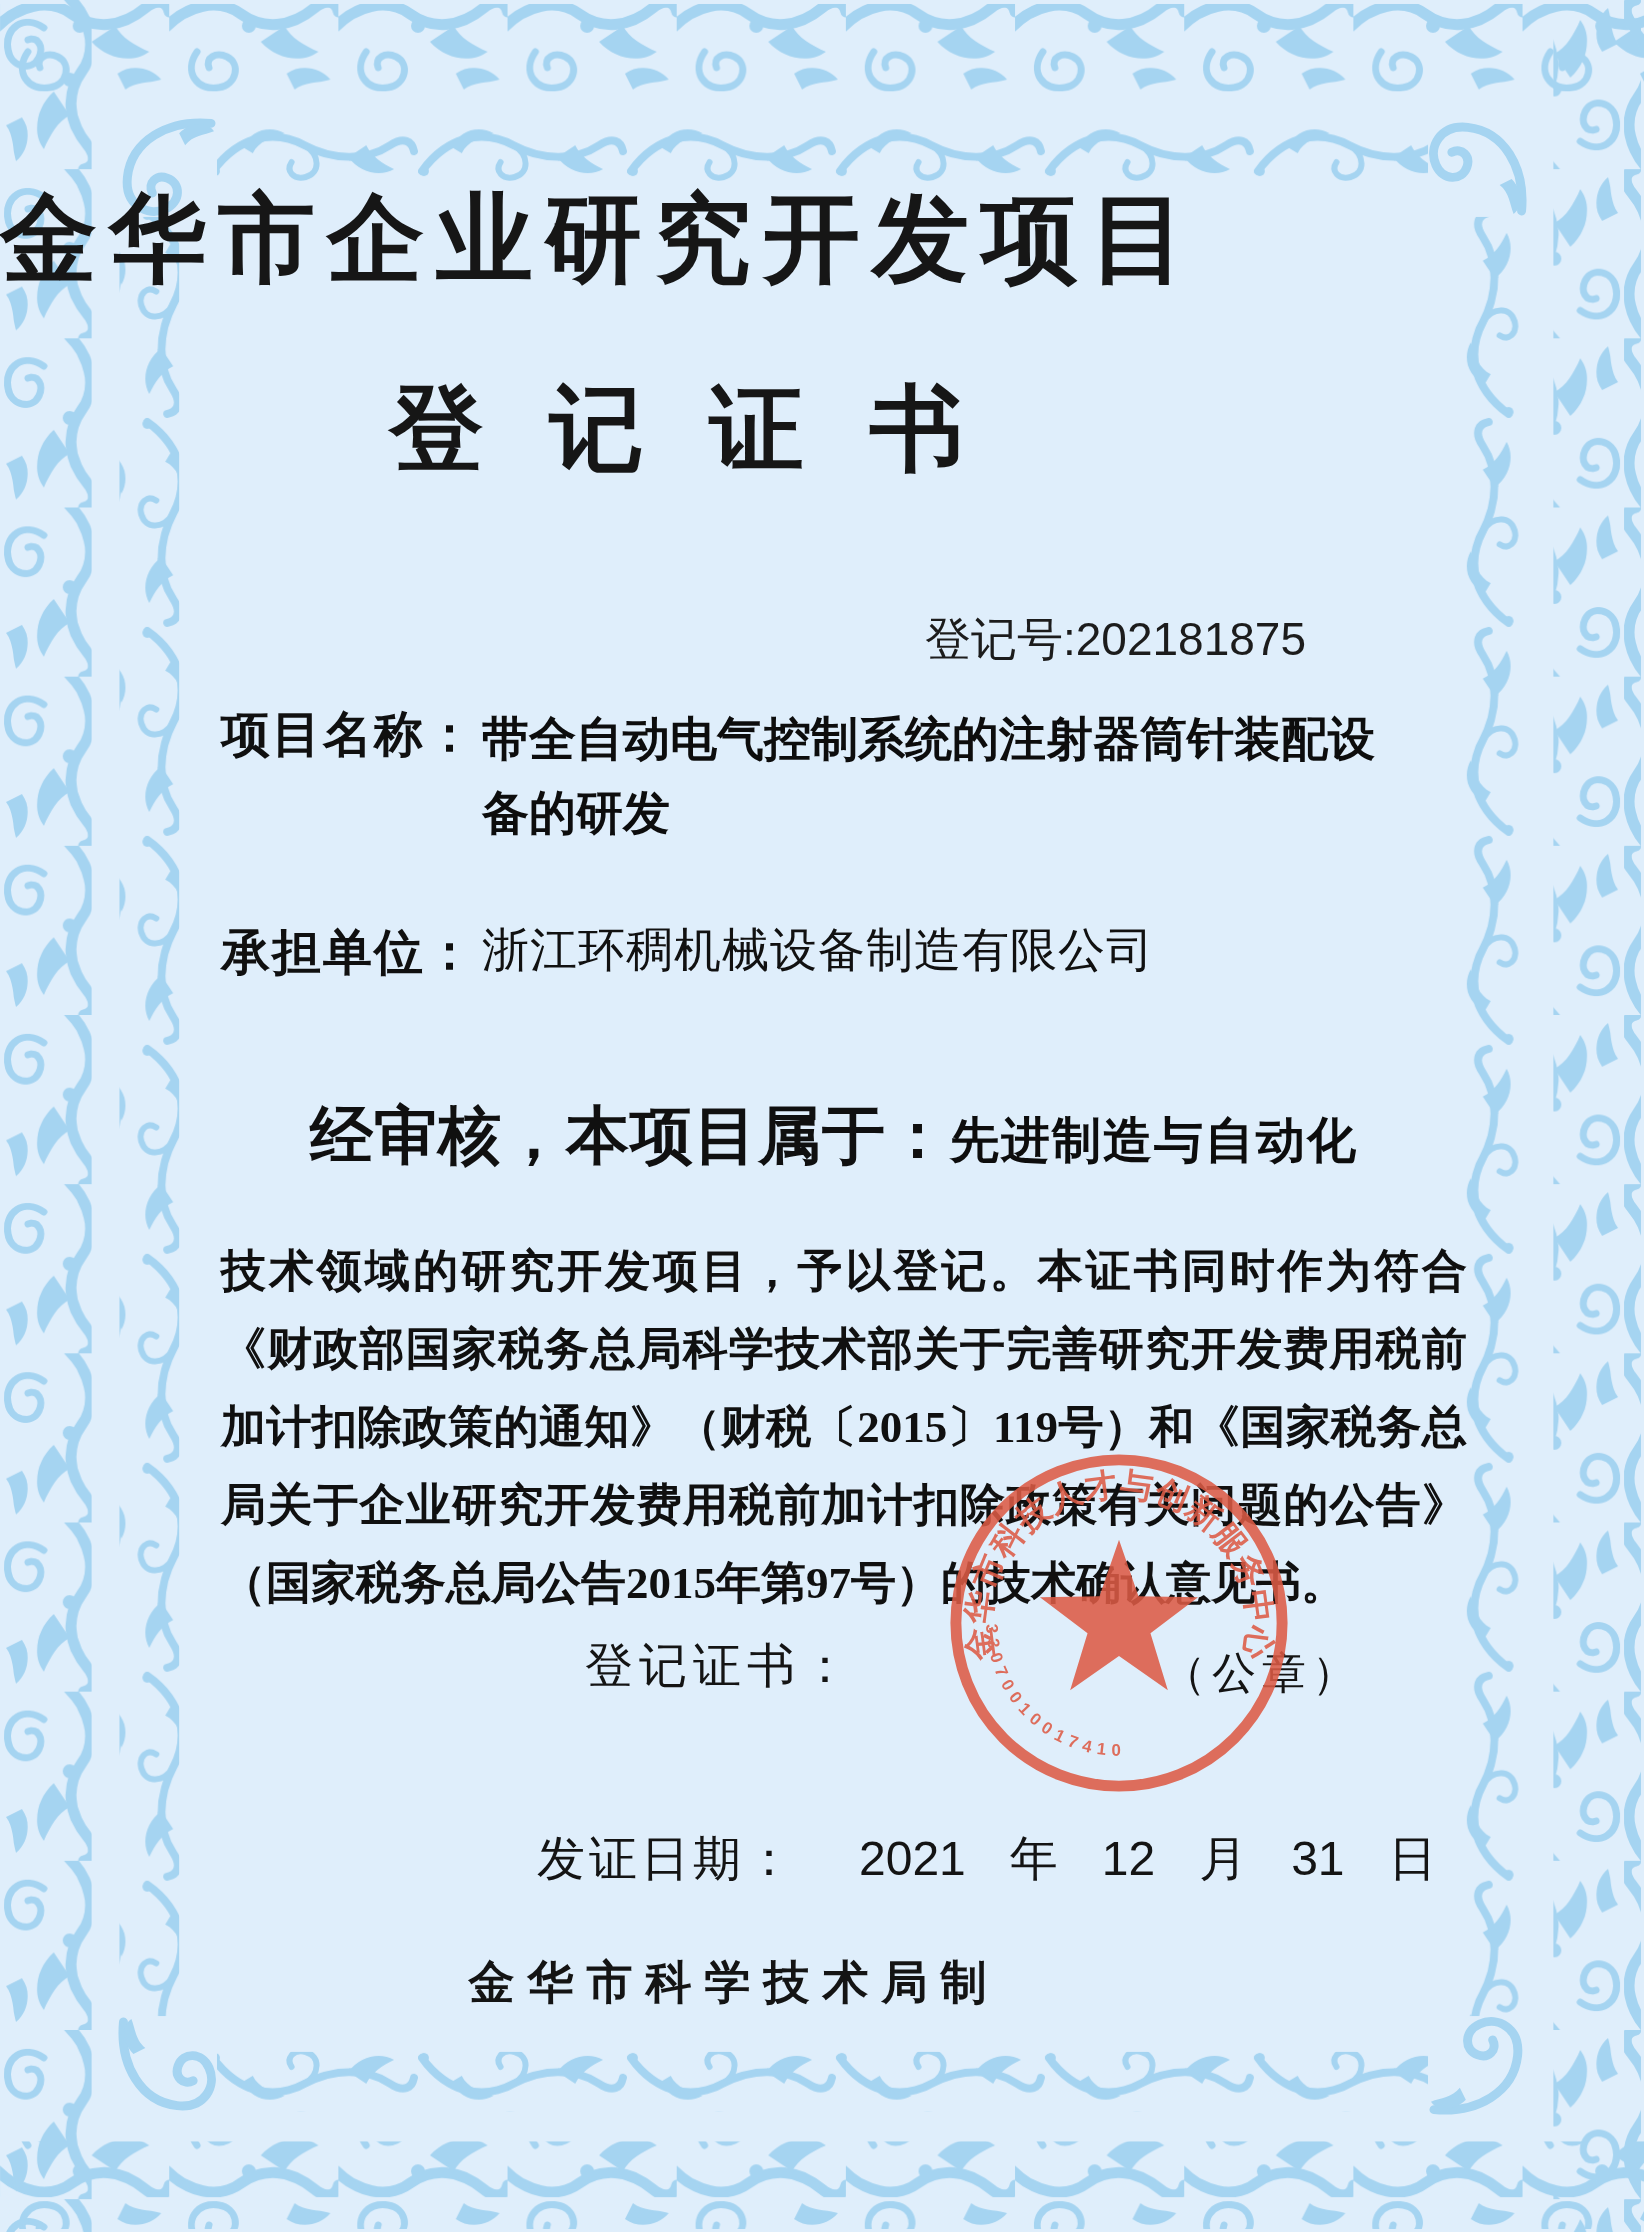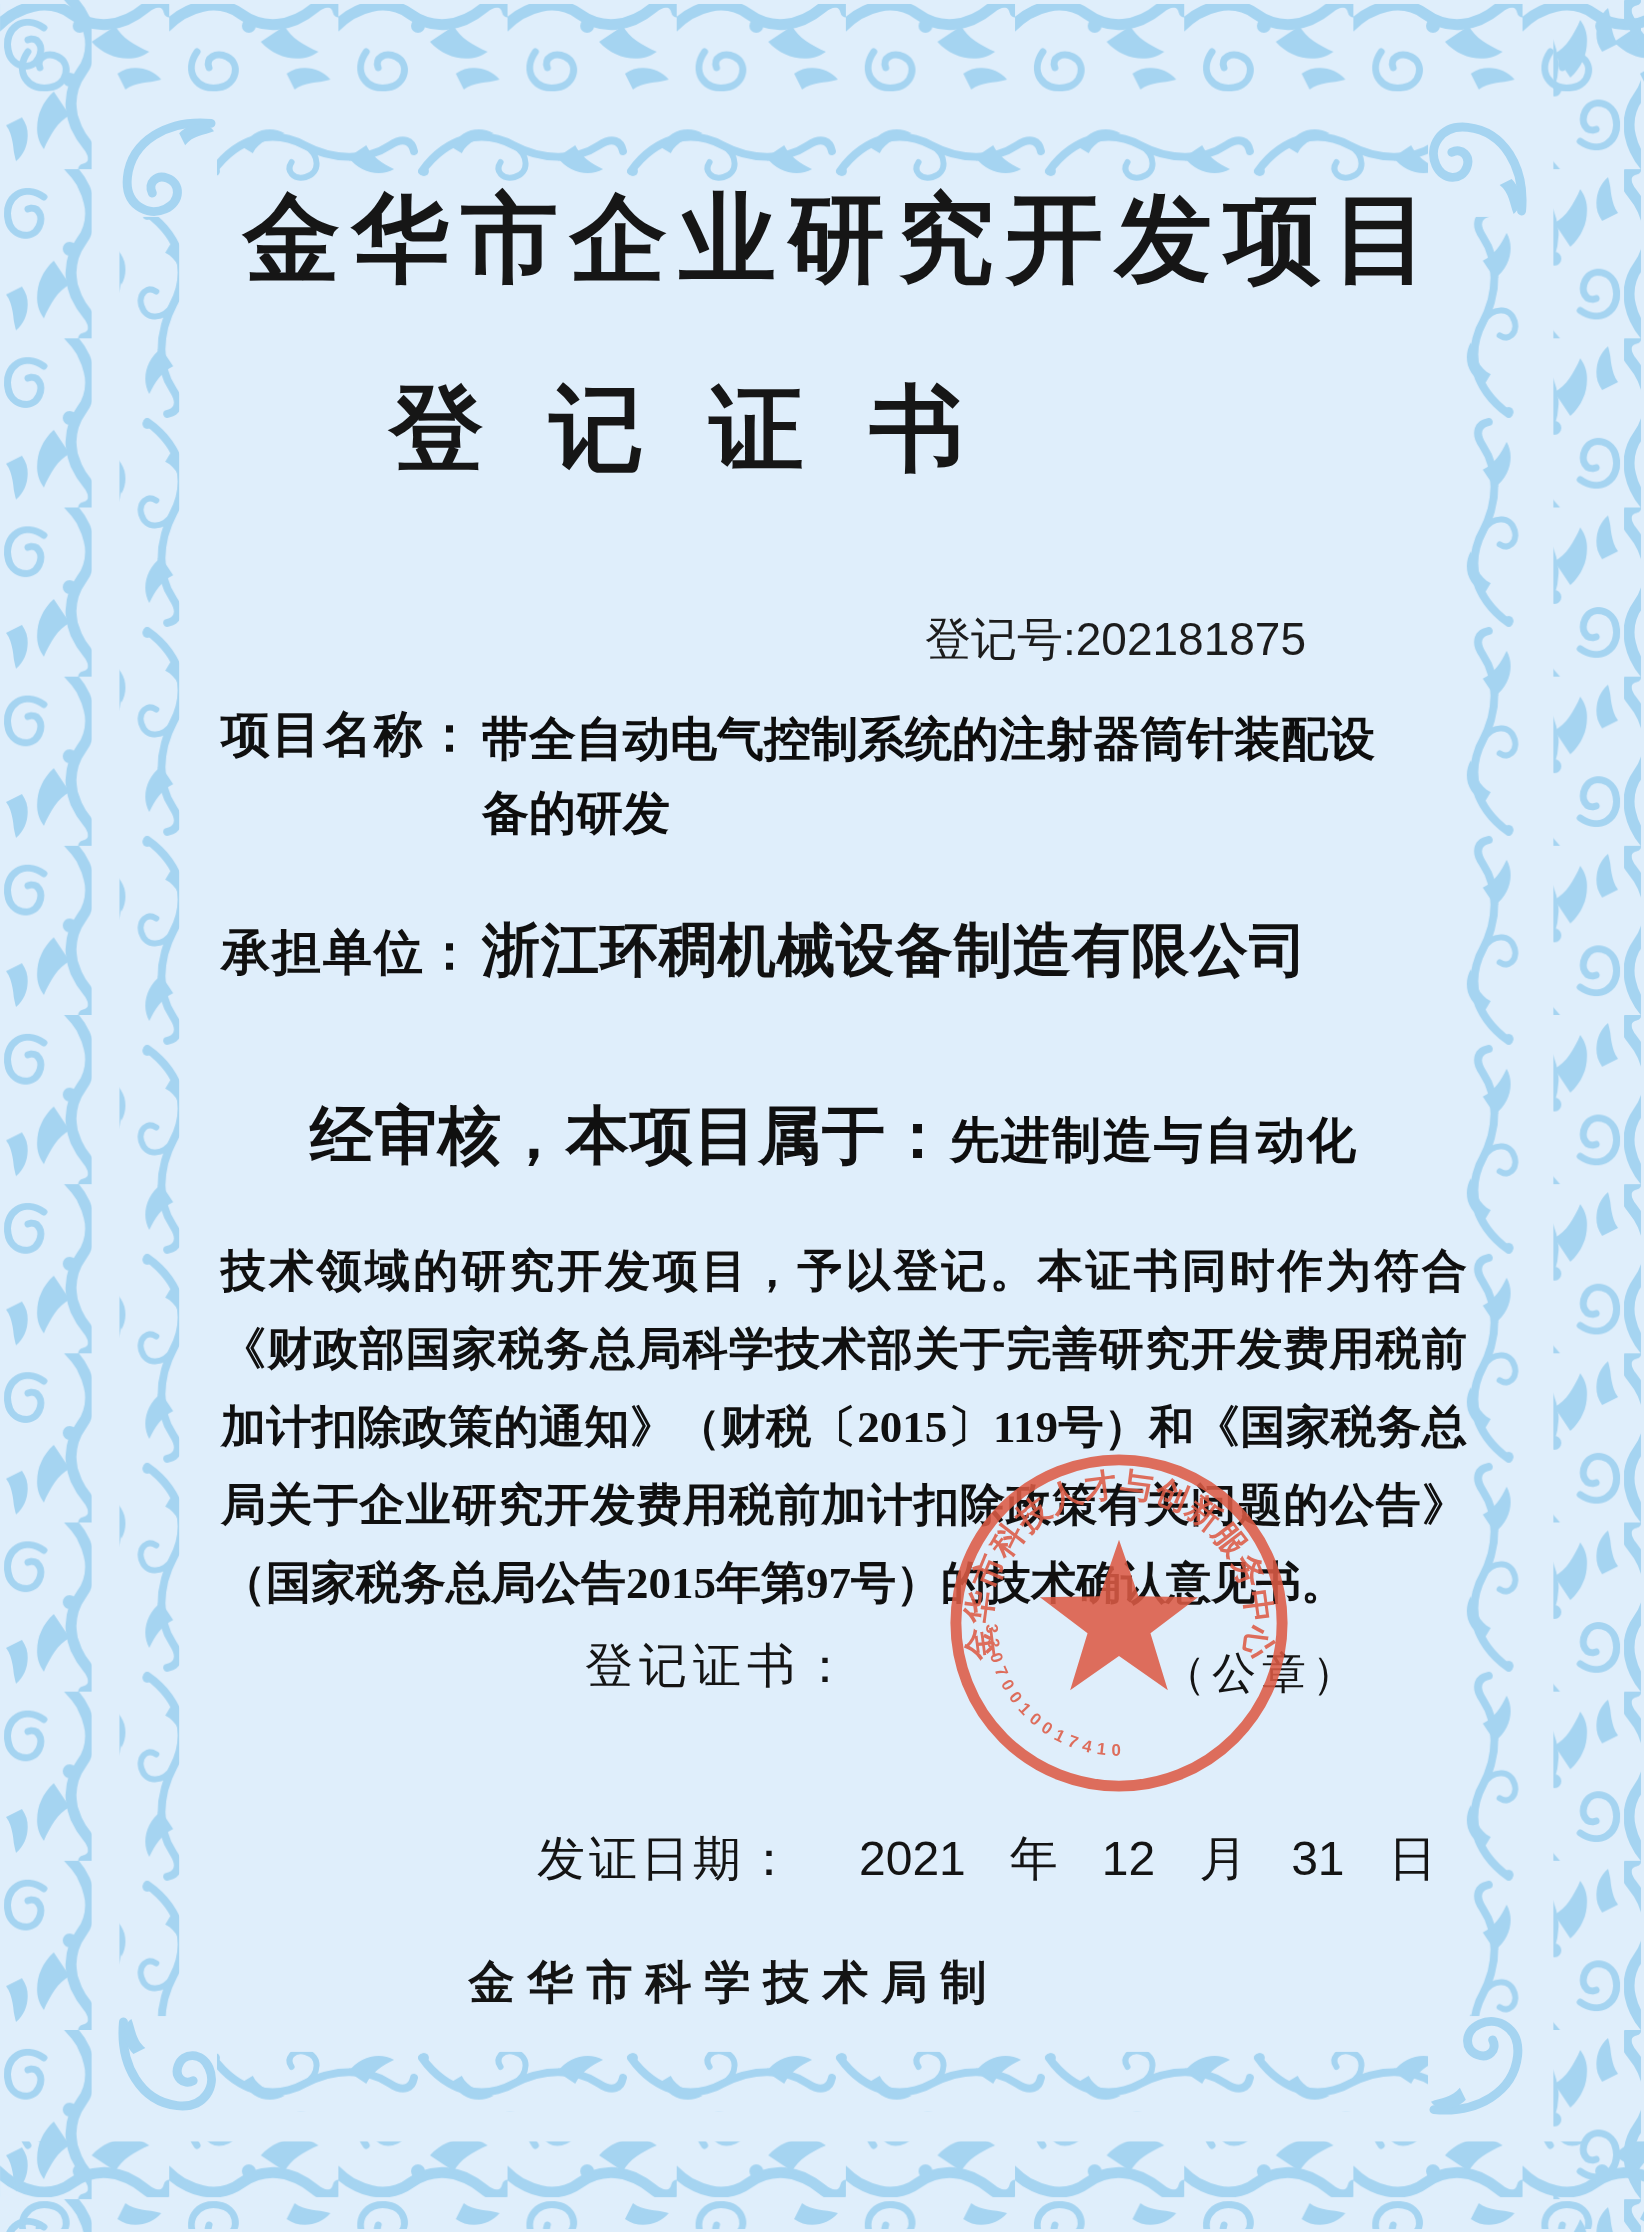--- a/index.html
+++ b/index.html
@@ -10,21 +10,21 @@
   }
   #certificate{
     position:relative;width:1645px;height:2233px;overflow:hidden;
     background:#dfeefb;color:#141414;
   }
   .abs{position:absolute;}
   
   #frame-svg{position:absolute;left:0;top:0;width:1645px;height:2233px;pointer-events:none;}
   
   .title1{
-    left:0;top:175px;width:1442px;text-align:right;
+    left:0;top:175px;width:1442px;text-align:left;
     font-family:Liberation Sans, sans-serif;
     font-weight:700;font-size:97px;letter-spacing:12px;color:#161616;
   }
   .title2{
     left:0;top:366px;width:1353px;text-align:center;
     font-family:"Liberation Serif","DejaVu Serif",serif;
     font-weight:700;font-size:94px;letter-spacing:66px;text-indent:66px;color:#161616;
   }
   
   .regno{left:925px;top:609px;font-size:46px;font-weight:500;color:#1c1c1c;}
@@ -35,21 +35,21 @@
     font-family:Liberation Serif, serif;
     font-weight:700;font-size:49px;letter-spacing:2px;white-space:nowrap;color:#101010;
   }
   .project-row{left:221px;top:702px;}
   .project-row .fvalue{
     width:936px;font-size:47px;font-weight:700;line-height:74px;
     word-break:break-all;color:#0d0d0d;margin-left:6px;
   }
   .unit-row{left:221px;top:920px;}
   .unit-row .fvalue{
-    font-size:58px;font-weight:700;letter-spacing:1px;color:#111;margin-left:6px;line-height:60px;
+    font-size:47px;font-weight:400;letter-spacing:1px;color:#111;margin-left:6px;line-height:60px;
   }
   
   .review{left:310px;top:1093px;white-space:nowrap;}
   .review .prefix{
     font-family:"Liberation Serif","DejaVu Serif",serif;
     font-weight:700;font-size:63px;letter-spacing:1px;color:#101010;
   }
   .review .category{font-size:49px;font-weight:800;letter-spacing:2px;color:#0d0d0d;}
   
   .body-par{

